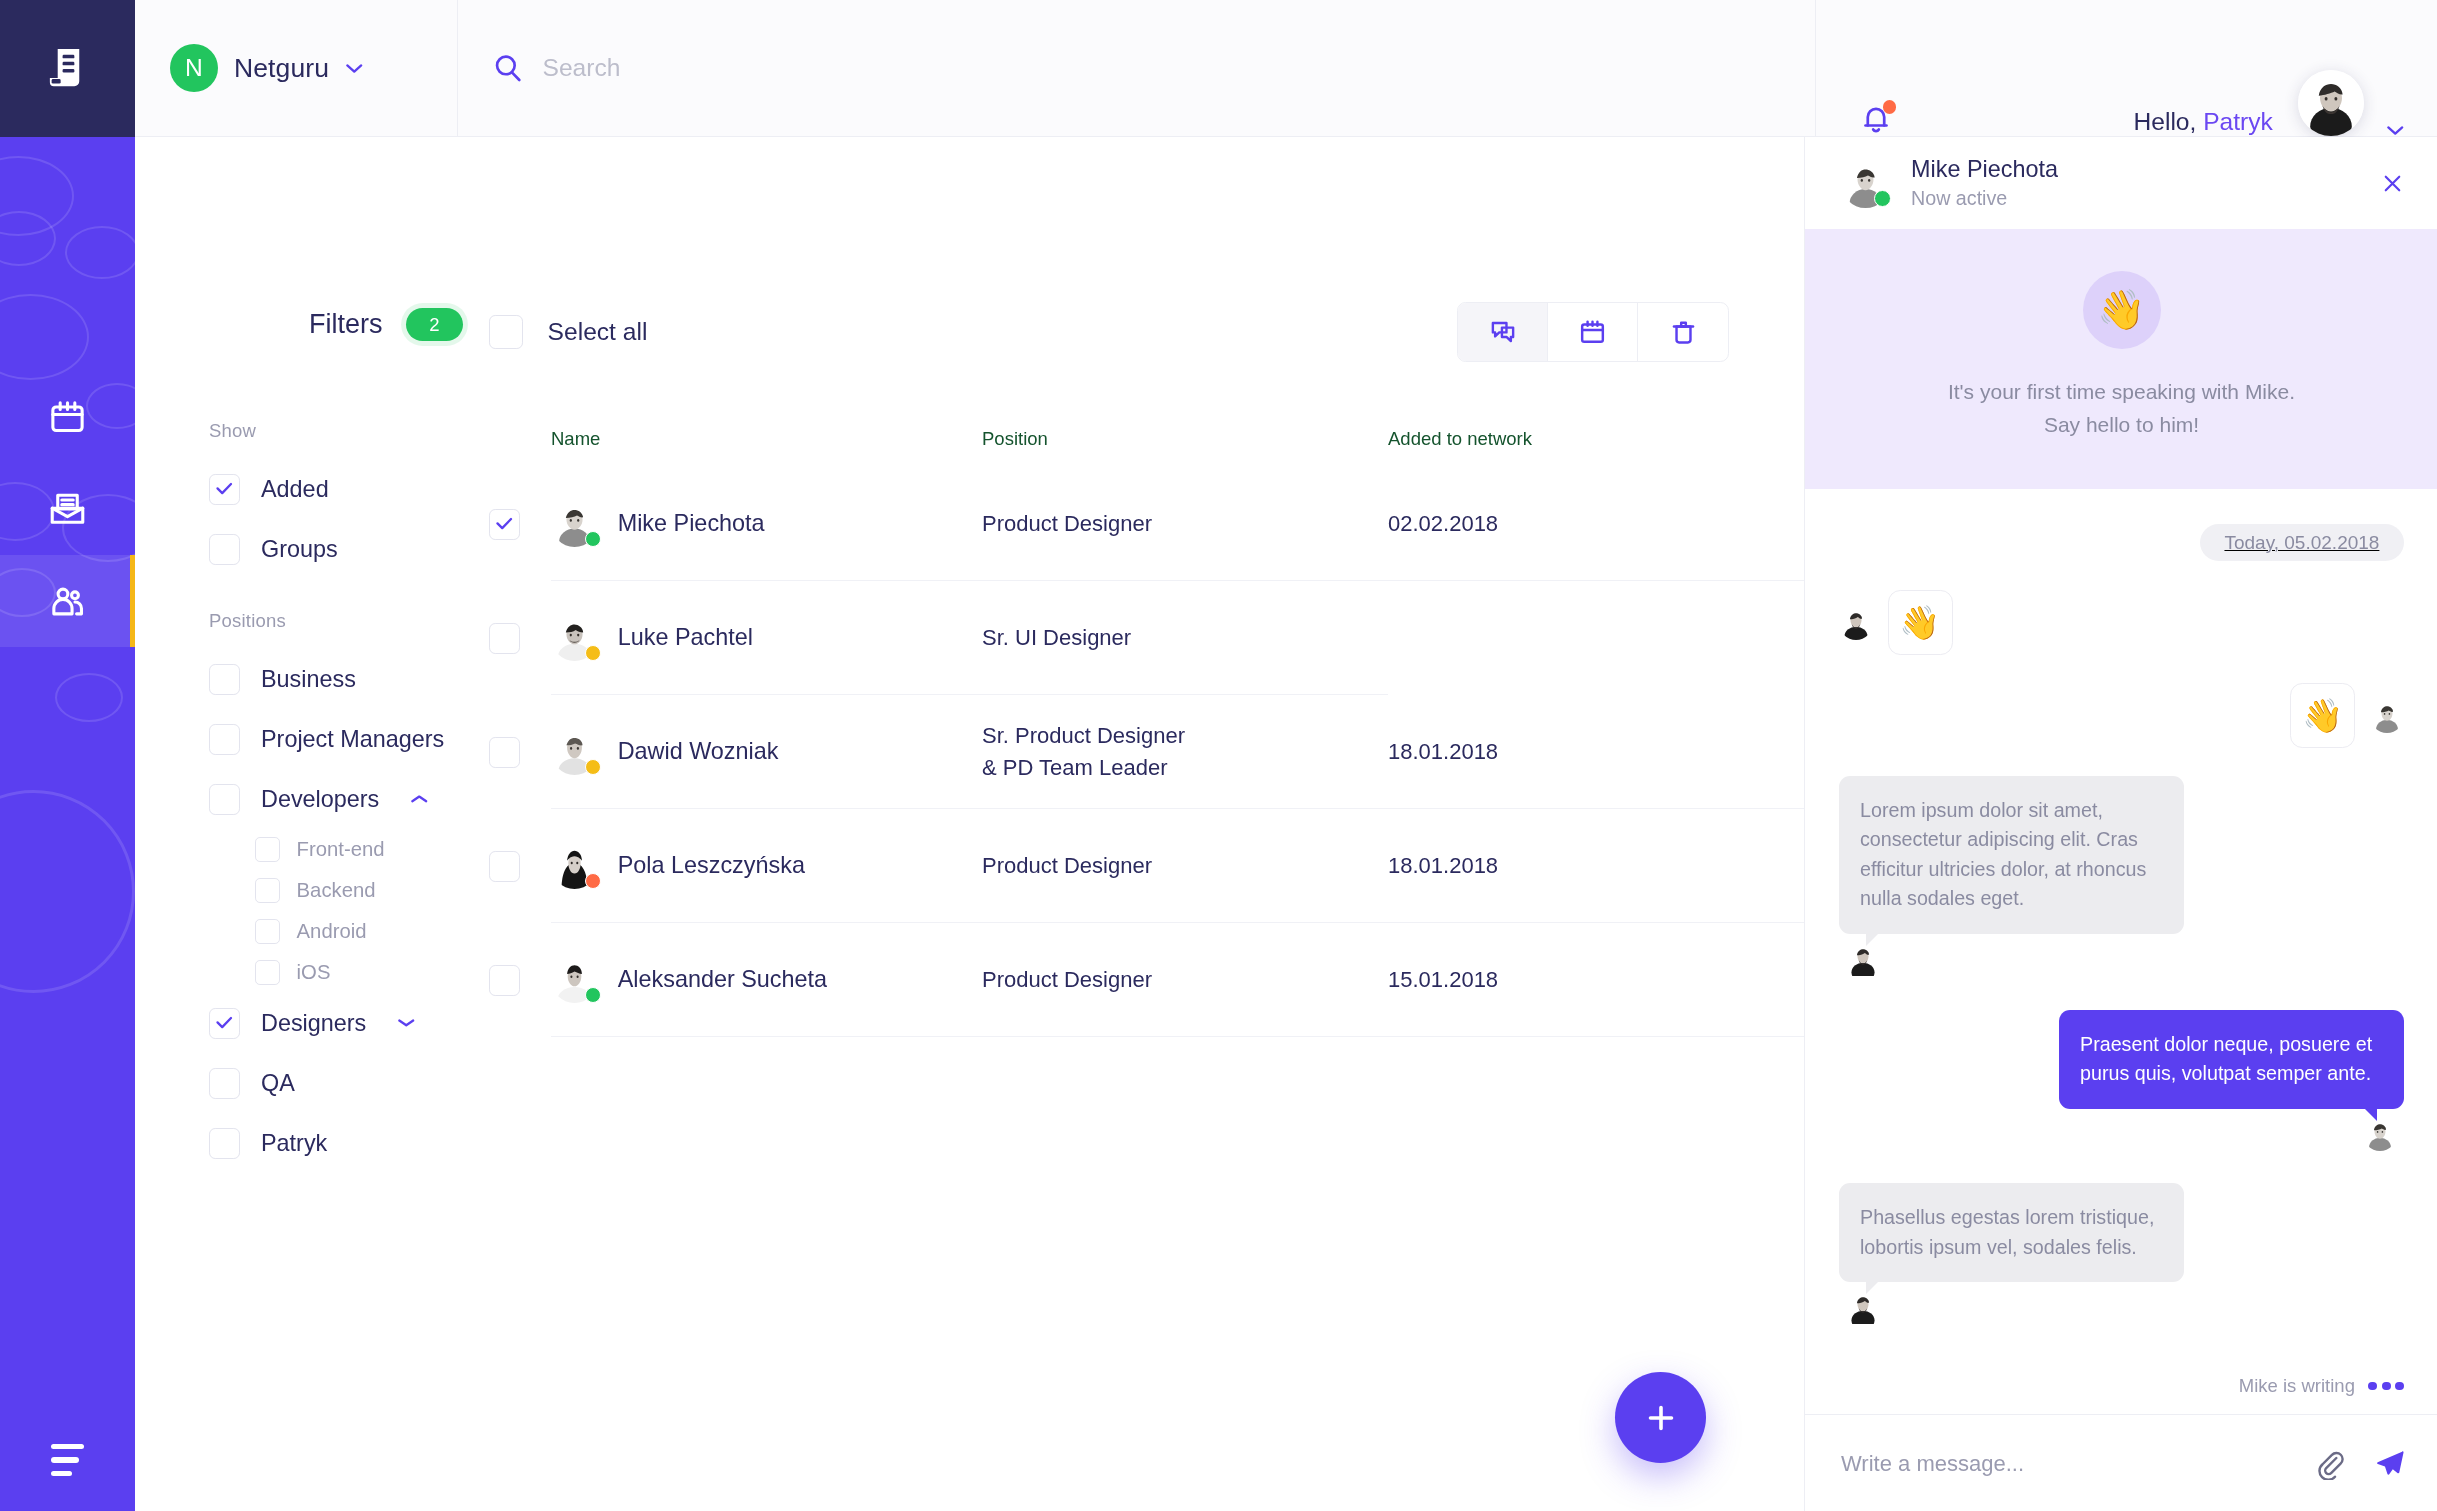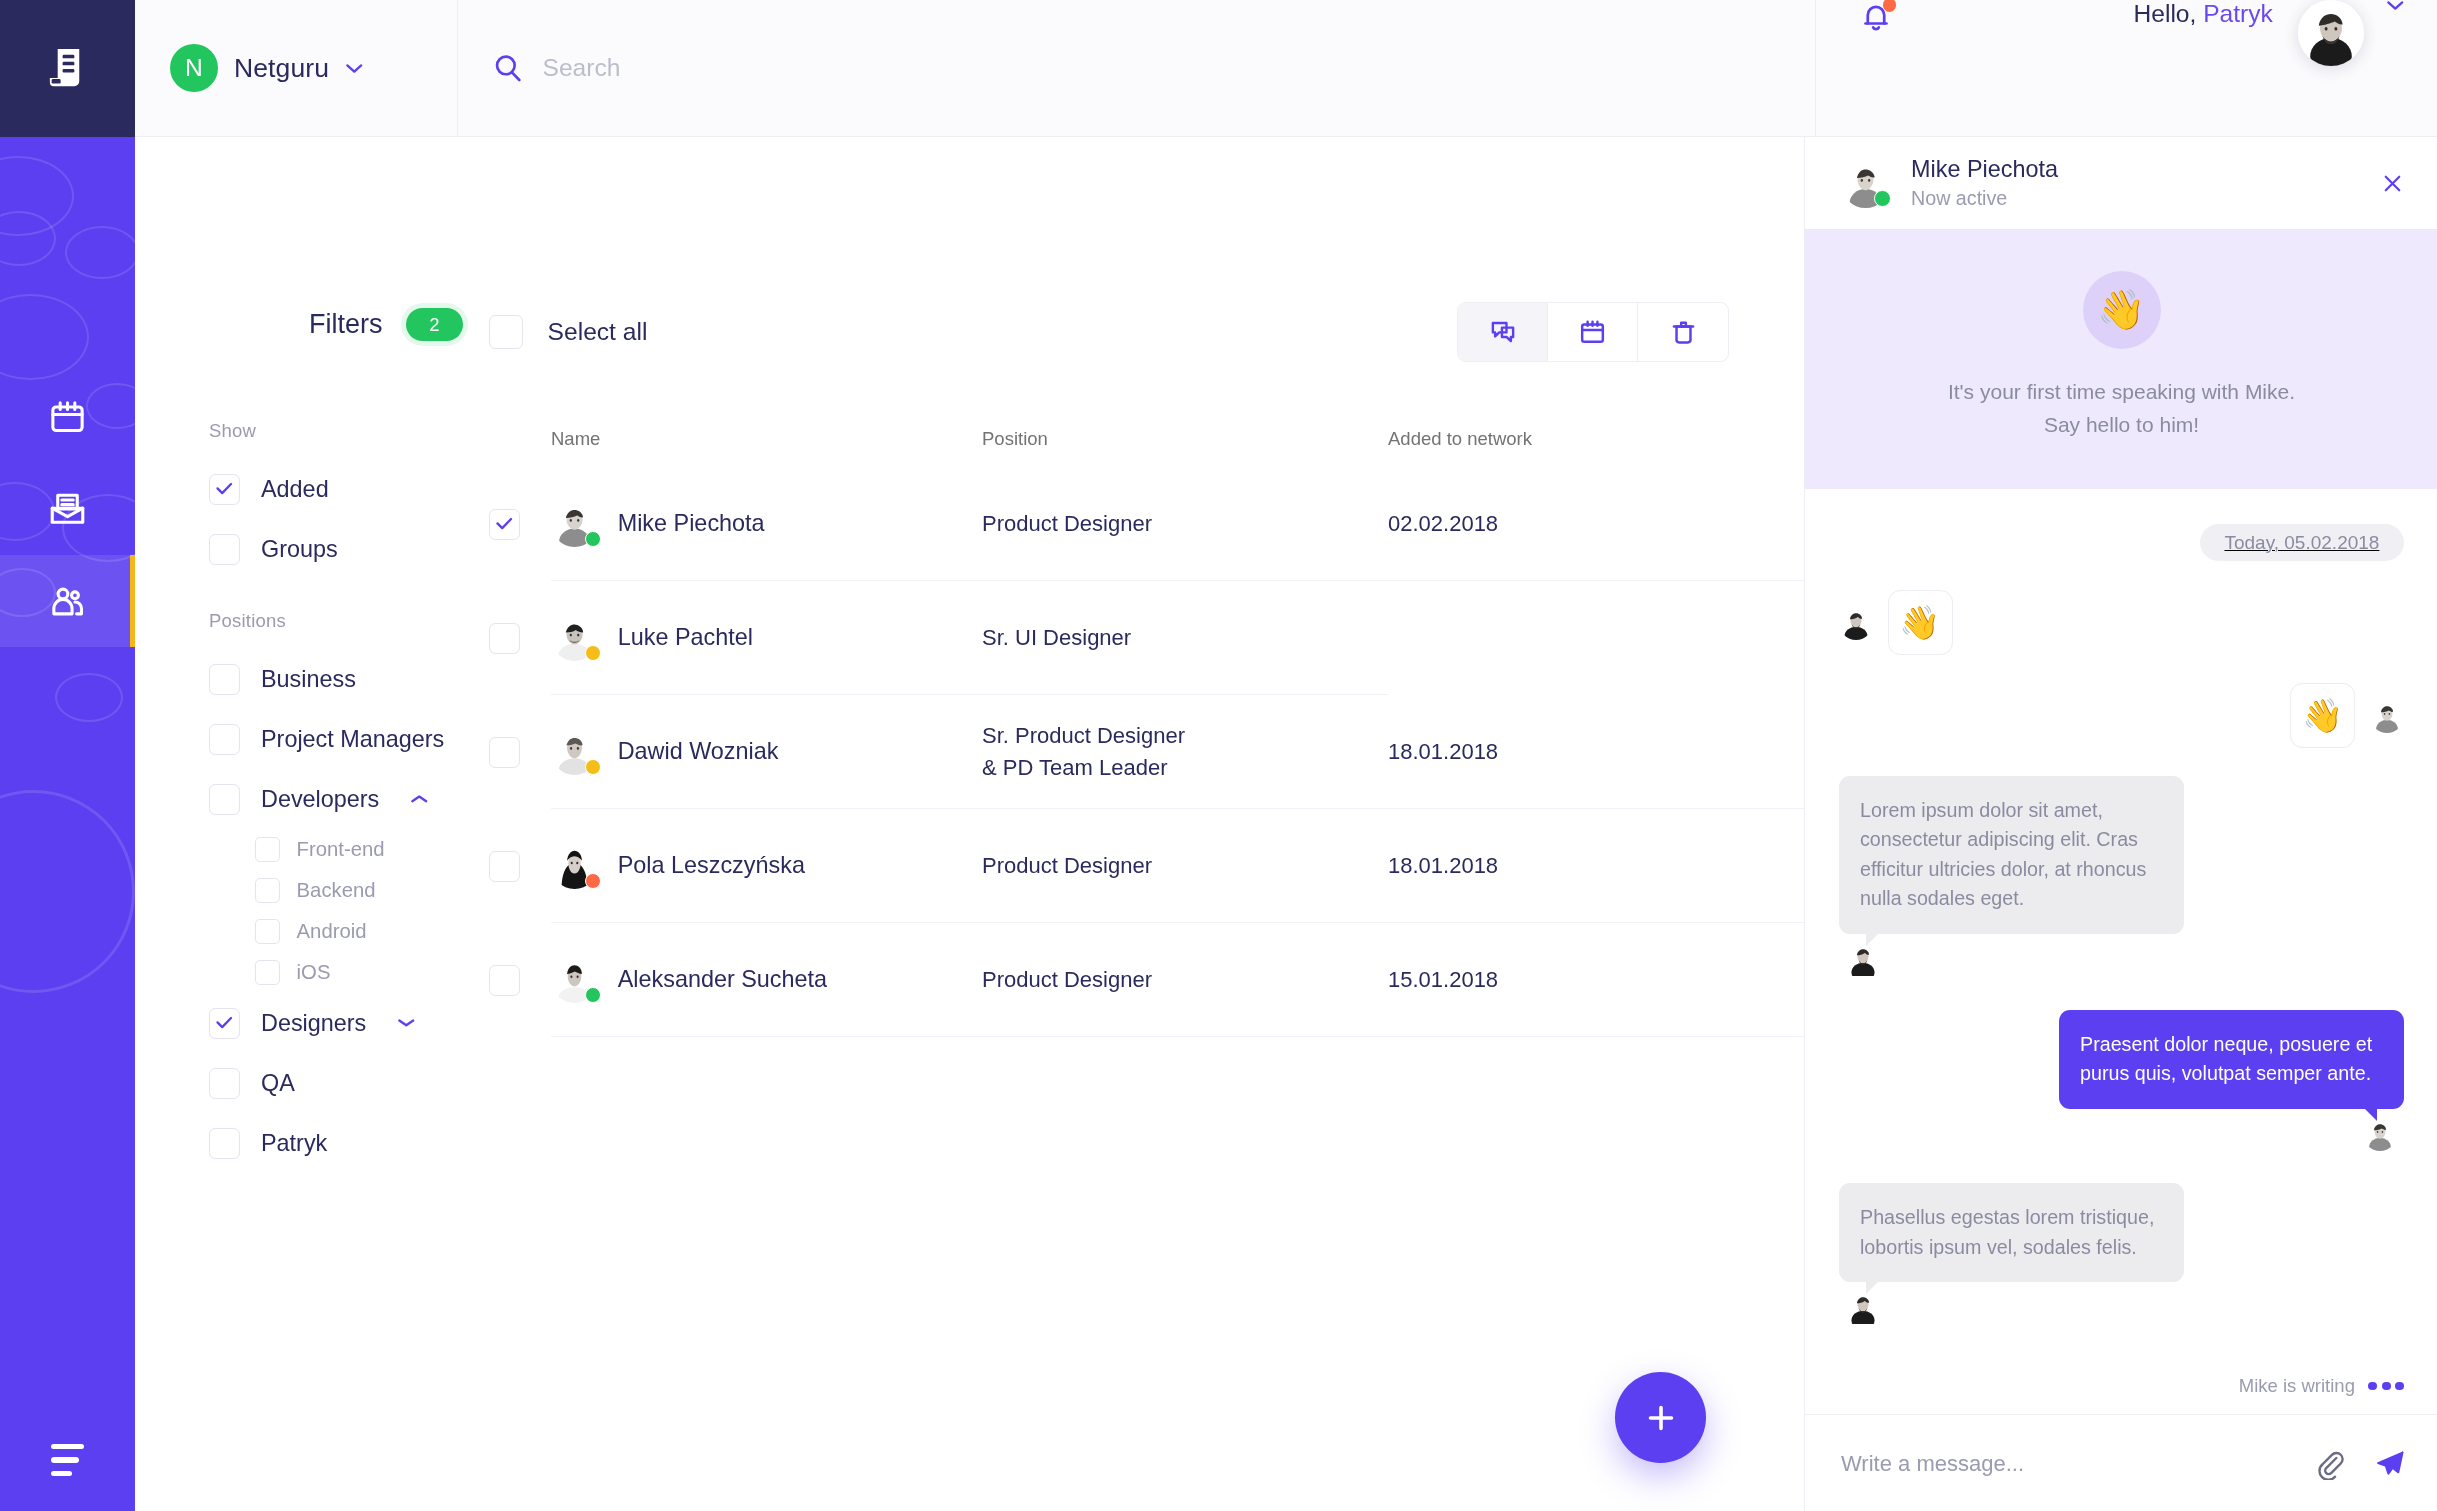--- a/index.html
+++ b/index.html
@@ -48,21 +48,21 @@
   .brand-name { font-size: 26.5px; color: #2b2a5e; letter-spacing: 0.1px; }
   .chev { color: #5b3ff0; font-size: 21px; font-weight: bold; line-height: 1; }
 
   .searchbox { flex: 1; display: flex; align-items: center; gap: 18.5px; padding-left: 34px; border-right: 1.2px solid #edeef4; }
   .searchbox input {
     border: 0; outline: 0; background: transparent; font-size: 24.6px;
     color: #2b2a5e; font-family: inherit; width: 90%;
   }
   .searchbox input::placeholder { color: #bcbdcb; }
 
-  .userbox { width: 622px; flex: 0 0 622px; display: flex; align-items: flex-start; padding: 0 34px 0 43px; gap: 0; }
+  .userbox { width: 622px; flex: 0 0 622px; display: flex; align-items: flex-end; padding: 0 34px 0 43px; gap: 0; }
   .bell-wrap { position: relative; cursor: pointer; }
   .bell-dot { position: absolute; top: -1.8px; right: -3.1px; width: 13.5px; height: 13.5px; border-radius: 50%; background: #ff6a45; }
   .greeting { margin-left: auto; font-size: 24.6px; color: #2b2a5e; white-space: nowrap; }
   .greeting b { color: #6b48f2; font-weight: 400; }
   .avatar-big { width: 66px; height: 66px; border-radius: 50%; margin-left: 24.6px; overflow: hidden; flex: 0 0 66px; box-shadow: 0 2.5px 14.8px rgba(43,42,94,.16); }
   .hdr-chev { margin-left: 22px; color: #5b3ff0; font-size: 21px; font-weight: bold; cursor: pointer; }
 
   .body { flex: 1; display: flex; min-height: 0; }
 
   
@@ -87,21 +87,21 @@
   .table-area { flex: 1; min-width: 0; position: relative; padding: 165px 0 0 0; }
   .table-head { display: flex; align-items: center; padding: 0 75px 0 0; margin-bottom: 66px; }
   .selectall { display: flex; align-items: center; gap: 24.6px; padding-left: 31px; cursor: pointer; }
   .selectall .cbx { width: 34px; height: 34px; flex: 0 0 34px; }
   .selectall-label { font-size: 24.6px; color: #2b2a5e; }
   .tools { margin-left: auto; display: flex; border: 1.2px solid #edeef4; border-radius: 8.6px; overflow: hidden; background: #fff; }
   .tool { width: 90px; height: 58px; display: flex; align-items: center; justify-content: center; border-right: 1.2px solid #edeef4; cursor: pointer; }
   .tool:last-child { border-right: 0; }
   .tool.active { background: #f5f5f9; }
 
-  .cols { display: flex; padding-left: 31px; font-size: 18.5px; color: #737373; margin-bottom: 17px; }
+  .cols { display: flex; padding-left: 31px; font-size: 18.5px; color: #14532d; margin-bottom: 17px; }
   .c-chk { width: 62px; flex: 0 0 62px; }
   .c-name { width: 431px; flex: 0 0 431px; }
   .c-pos { width: 406px; flex: 0 0 406px; }
   .c-date { flex: 1; }
 
   .trow { display: flex; align-items: center; padding-left: 31px; height: 114px; }
   .trow .c-name, .trow .c-pos, .trow .c-date { align-self: stretch; display: flex; align-items: center; }
   .trow:not(:last-child) .c-name, .trow:not(:last-child) .c-pos, .trow:not(:last-child) .c-date { border-bottom: 1.2px solid #f0f1f6; }
   .trow .c-name { padding-right: 49px; }
   .trow .c-pos { padding-right: 49px; }

